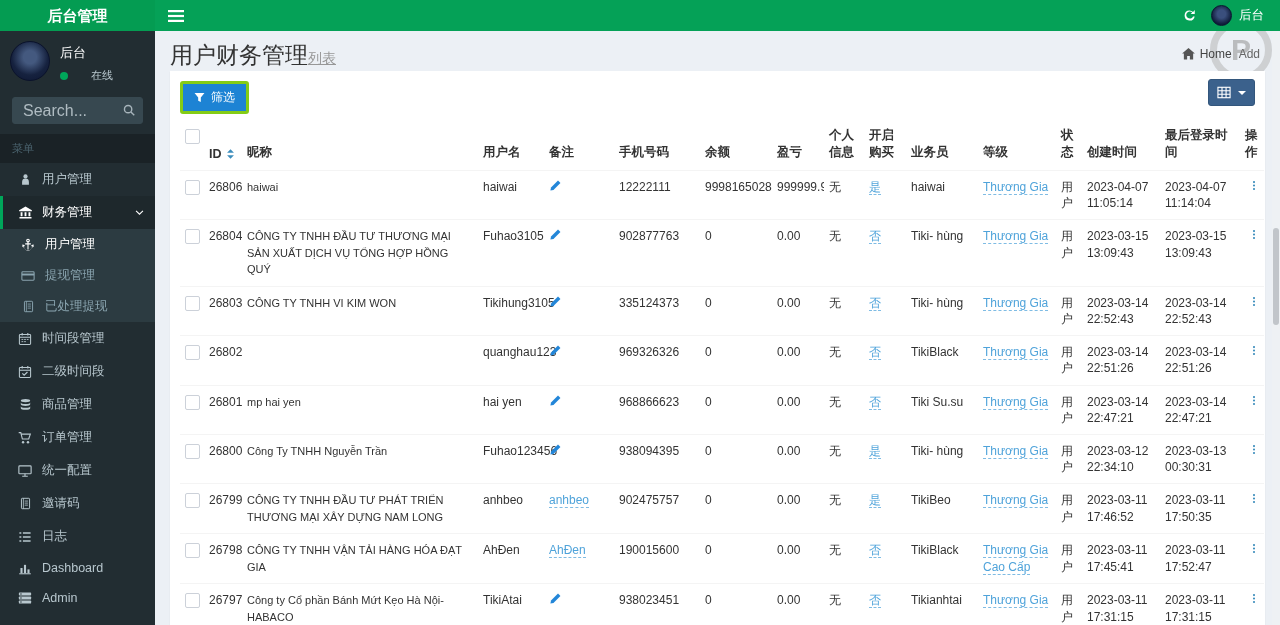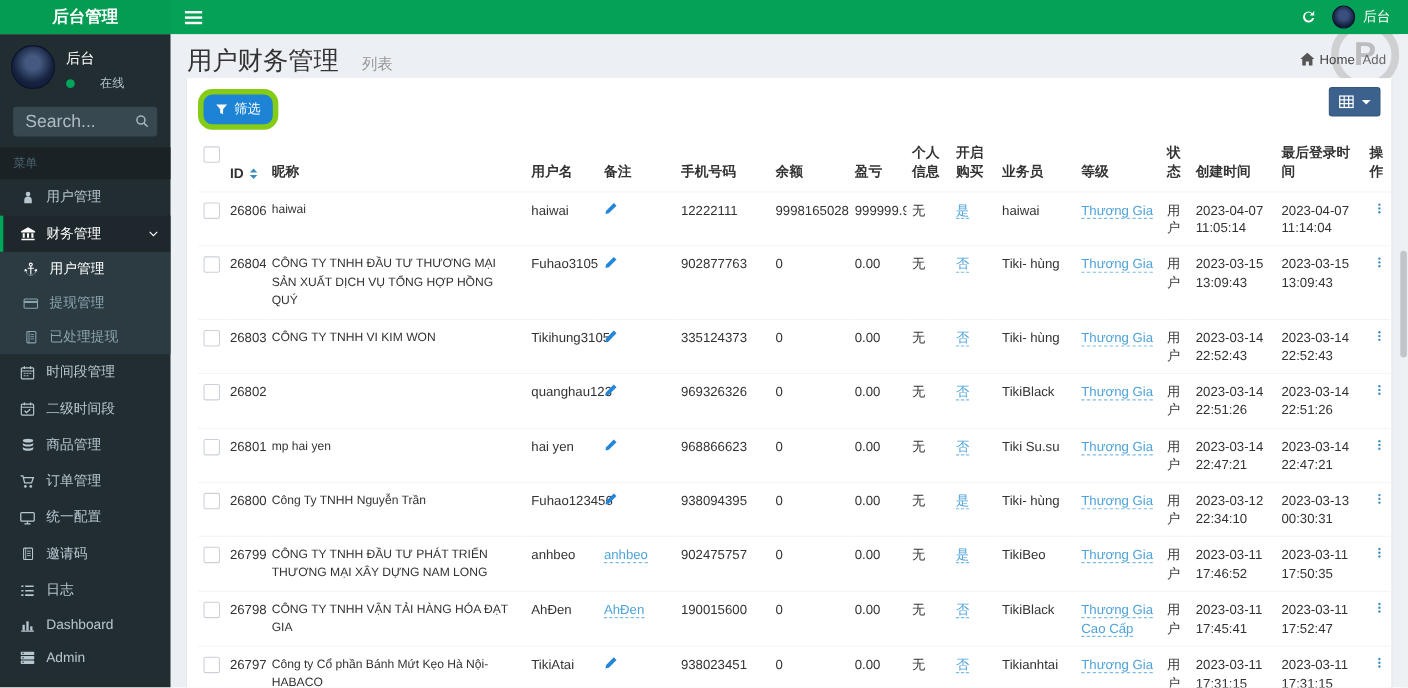--- a/index.html
+++ b/index.html
@@ -41,32 +41,32 @@
   .mi .chev { margin-left:auto; display:flex; }
   .mi.parent-active { background:#1e282c; color:#fff; border-left-color:#00a65a; }
   .submenu { list-style:none; background:#2c3b41; }
   .submenu .mi { padding:7px 10px 7px 20px; color:#8aa4af; border-left:none; }
   .submenu .mi.child-active { color:#fff; }
 
   
   .main { position:absolute; left:155px; top:31px; right:0; bottom:0; overflow:hidden; }
   .content-header { position:relative; padding:9px 15px 8px; height:40px; }
   .page-title { font-size:23px; font-weight:400; color:#333; display:inline; }
-  .page-subtitle { font-size:14px; color:#979797; margin-left:21px; }
+  .page-subtitle { font-size:14px; color:#979797; margin-left:0;text-decoration:underline; }
   .watermark { position:absolute; right:8px; top:-12px; width:62px; height:62px; border-radius:50%;
     border:7px solid rgba(175,175,175,.5); display:flex; align-items:center; justify-content:center;
     color:rgba(160,160,160,.65); font-size:30px; font-weight:bold; z-index:0; }
   .breadcrumb { position:absolute; right:20px; top:16px; display:flex; align-items:center; gap:7px; font-size:12px; color:#444; z-index:1; }
   .crumb { cursor:pointer; display:flex; align-items:center; gap:5px; }
   .crumb.muted { color:#666; }
 
   
   .card { position:relative; margin:0 15px; background:#fff; box-shadow:0 1px 1px rgba(0,0,0,.1); height:900px; padding:10px; }
-  .btn-filter { display:inline-flex; align-items:center; gap:6px; background:#1d83d4; border:5px solid #84cc16;
-    color:#fff; font-size:12px; padding:5px 11px; border-radius:13px; cursor:pointer; font-family:inherit; }
+  .btn-filter { display:inline-flex; align-items:center; gap:6px; background:#1d83d4; border:3px solid #84cc16;
+    color:#fff; font-size:12px; padding:5px 11px; border-radius:3px; cursor:pointer; font-family:inherit; }
   .btn-grid { position:absolute; top:8px; right:10px; background:#3b618c; border:1px solid #33567c; border-radius:3px;
     padding:6px 8px; display:flex; align-items:center; gap:7px; cursor:pointer; }
   .caret-down { width:0; height:0; border-left:4px solid transparent; border-right:4px solid transparent; border-top:4px solid #fff; }
 
   
   table { width:100%; border-collapse:collapse; table-layout:fixed; margin-top:11px; }
   th { font-size:12.5px; font-weight:bold; color:#333; text-align:left; vertical-align:bottom; padding:2px 5px 9px; }
   th.cb-th { vertical-align:top; padding-top:3px; }
   td { font-size:12px; color:#333; vertical-align:top; padding:8px 5px; border-top:1px solid #f4f4f4; line-height:1.35; }
   td.nick { font-size:11px; line-height:1.5; }

